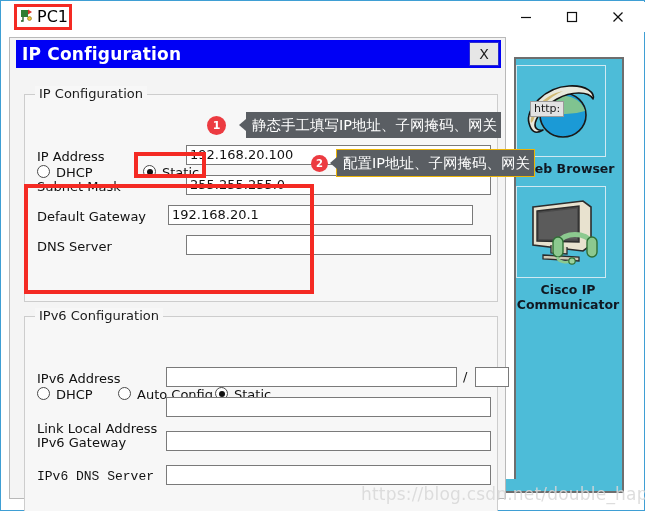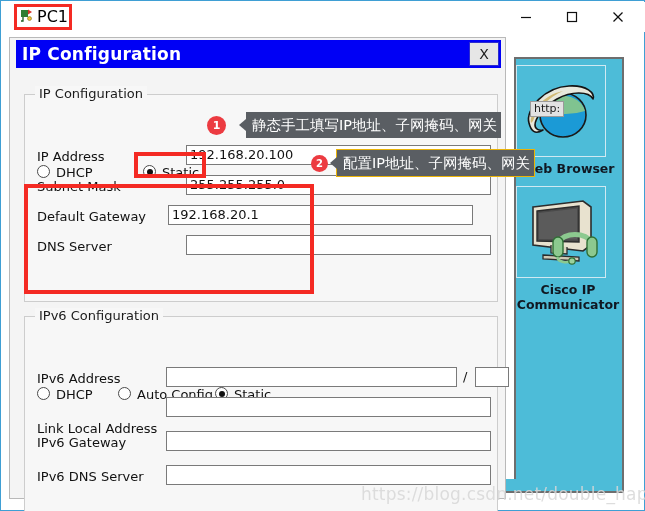--- a/index.html
+++ b/index.html
@@ -434,21 +434,21 @@
       <div class="field-row" style="left:12px; top:84px;margin-top:20px;">
         <span class="field-label">Link Local Address</span>
       </div>
       <div class="field-input" style="left:141px; top:80px; width:325px;"></div>
 
       <div class="field-row" style="left:12px; top:118px;">
         <span class="field-label">IPv6 Gateway</span>
       </div>
       <div class="field-input" style="left:141px; top:114px; width:325px;"></div>
 
-      <div class="field-row" style="left:12px; top:152px;">
+      <div class="field-row" style="left:12px; top:152px;font-family:Liberation Mono, monospace;">
         <span class="field-label">IPv6 DNS Server</span>
       </div>
       <div class="field-input" style="left:141px; top:148px; width:325px;"></div>
     </div>
 
     <div class="red-box" id="red-static"></div>
     <div class="red-box" id="red-fields"></div>
 
   </div>
 

